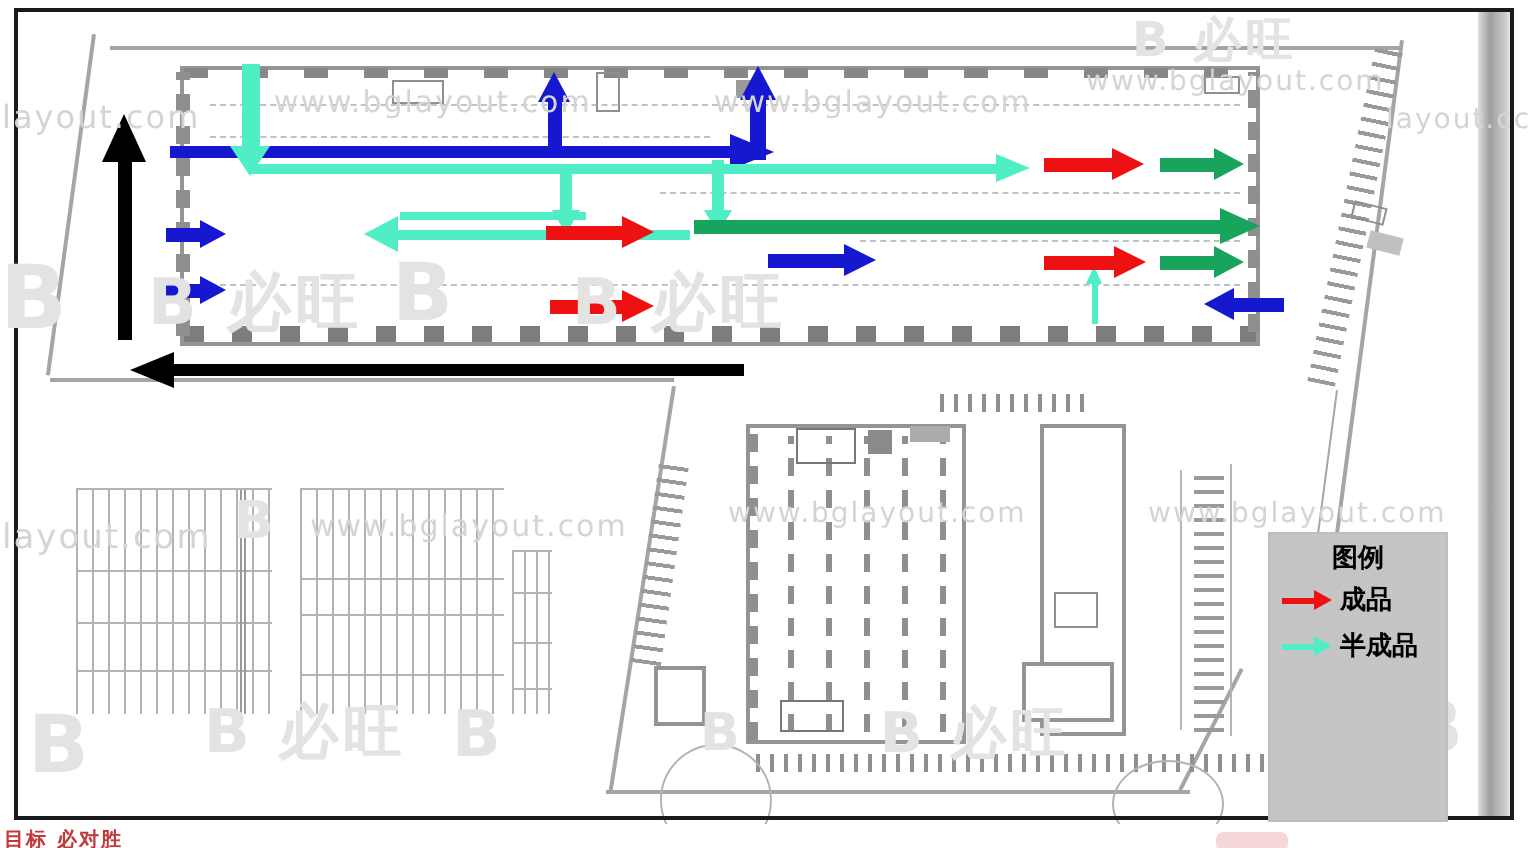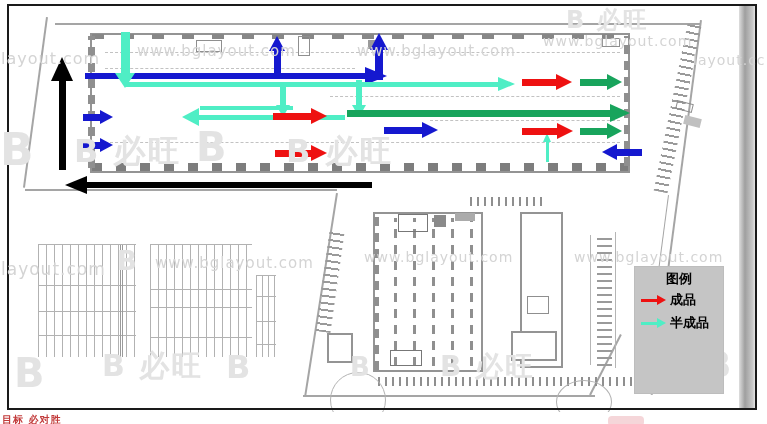--- a/index.html
+++ b/index.html
@@ -6,21 +6,21 @@
   #stage{position:relative;width:767px;height:424px;background:#ffffff;overflow:hidden;
          font-family:"DejaVu Sans","Liberation Sans",sans-serif;}
   #stage *{box-sizing:border-box;}
   .abs{position:absolute;}
   
   #site{position:absolute;inset:0;z-index:1;}
   #arrows{position:absolute;inset:0;z-index:2;}
   .mask{position:absolute;background:#fff;z-index:3;}
   #frame{position:absolute;left:7px;top:4px;width:750px;height:406px;border:2px solid #1a1a1a;z-index:4;}
   #wm{position:absolute;inset:0;z-index:5;pointer-events:none;}
-  #legend{position:absolute;left:634px;top:266px;width:90px;height:128px;background:#c5c5c5;
+  #legend{position:absolute;left:634px;top:266px;width:90px;height:145px;background:#c5c5c5;
           border:1px solid #bdbdbd;z-index:6;padding-top:3px;}
   #footer-note{position:absolute;left:2px;top:413px;font-size:10px;font-weight:bold;color:#c23b3b;z-index:7;letter-spacing:1px;}
   #pink-mark{position:absolute;left:608px;top:416px;width:36px;height:10px;background:#f3ccd0;border-radius:4px;z-index:7;opacity:.8;}
   
   .sline{position:absolute;background:#a5a5a5;}
   .bld{position:absolute;border:2px solid #949494;background:transparent;}
   .dashline{position:absolute;border-top:1px dashed #c2c2c2;height:0;}
   .vdash{position:absolute;background:repeating-linear-gradient(0deg,#8f8f8f 0 9px,transparent 9px 16px);}
   .hclut{position:absolute;background:repeating-linear-gradient(90deg,#878787 0 12px,transparent 12px 30px);}
   .trees-h{position:absolute;background:repeating-linear-gradient(90deg,#8f8f8f 0 2px,transparent 2px 7px);}

